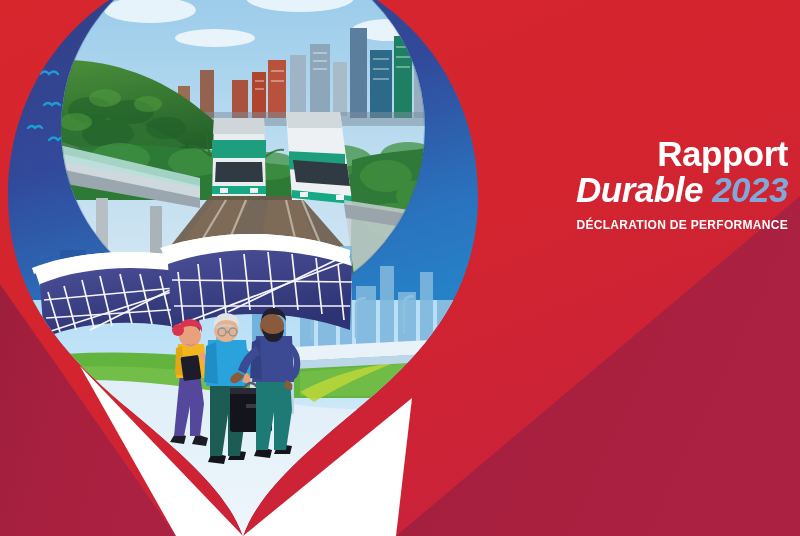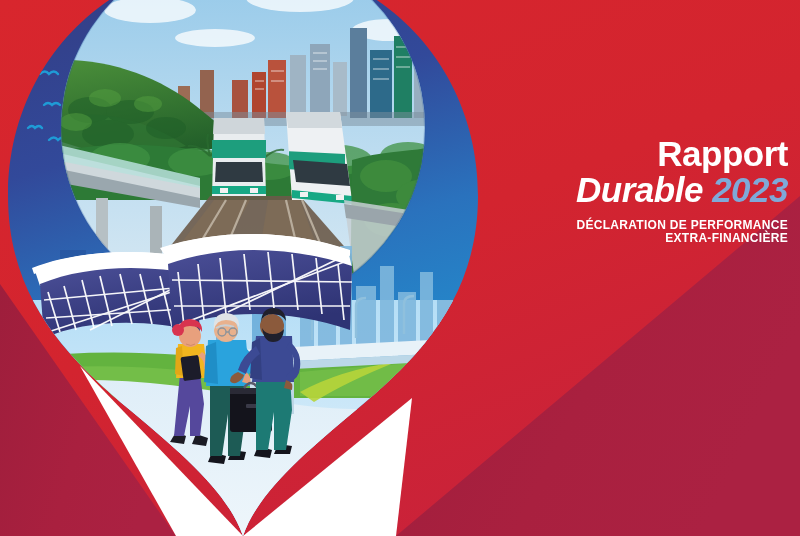--- a/index.html
+++ b/index.html
@@ -413,17 +413,16 @@
   </svg>
 
   <div class="title-block">
     <div class="title-line l1">Rapport</div>
     <div class="title-line l3">
       <span>Durable</span>
       <span class="year">2023</span>
     </div>
     <div class="subtitle">
       <span class="sub-line">DÉCLARATION DE PERFORMANCE</span>
-      <span class="sub-line">EXTRA-FINANCIÈRE</span>
     </div>
   </div>
 
 </div>
 
 </body></html>

